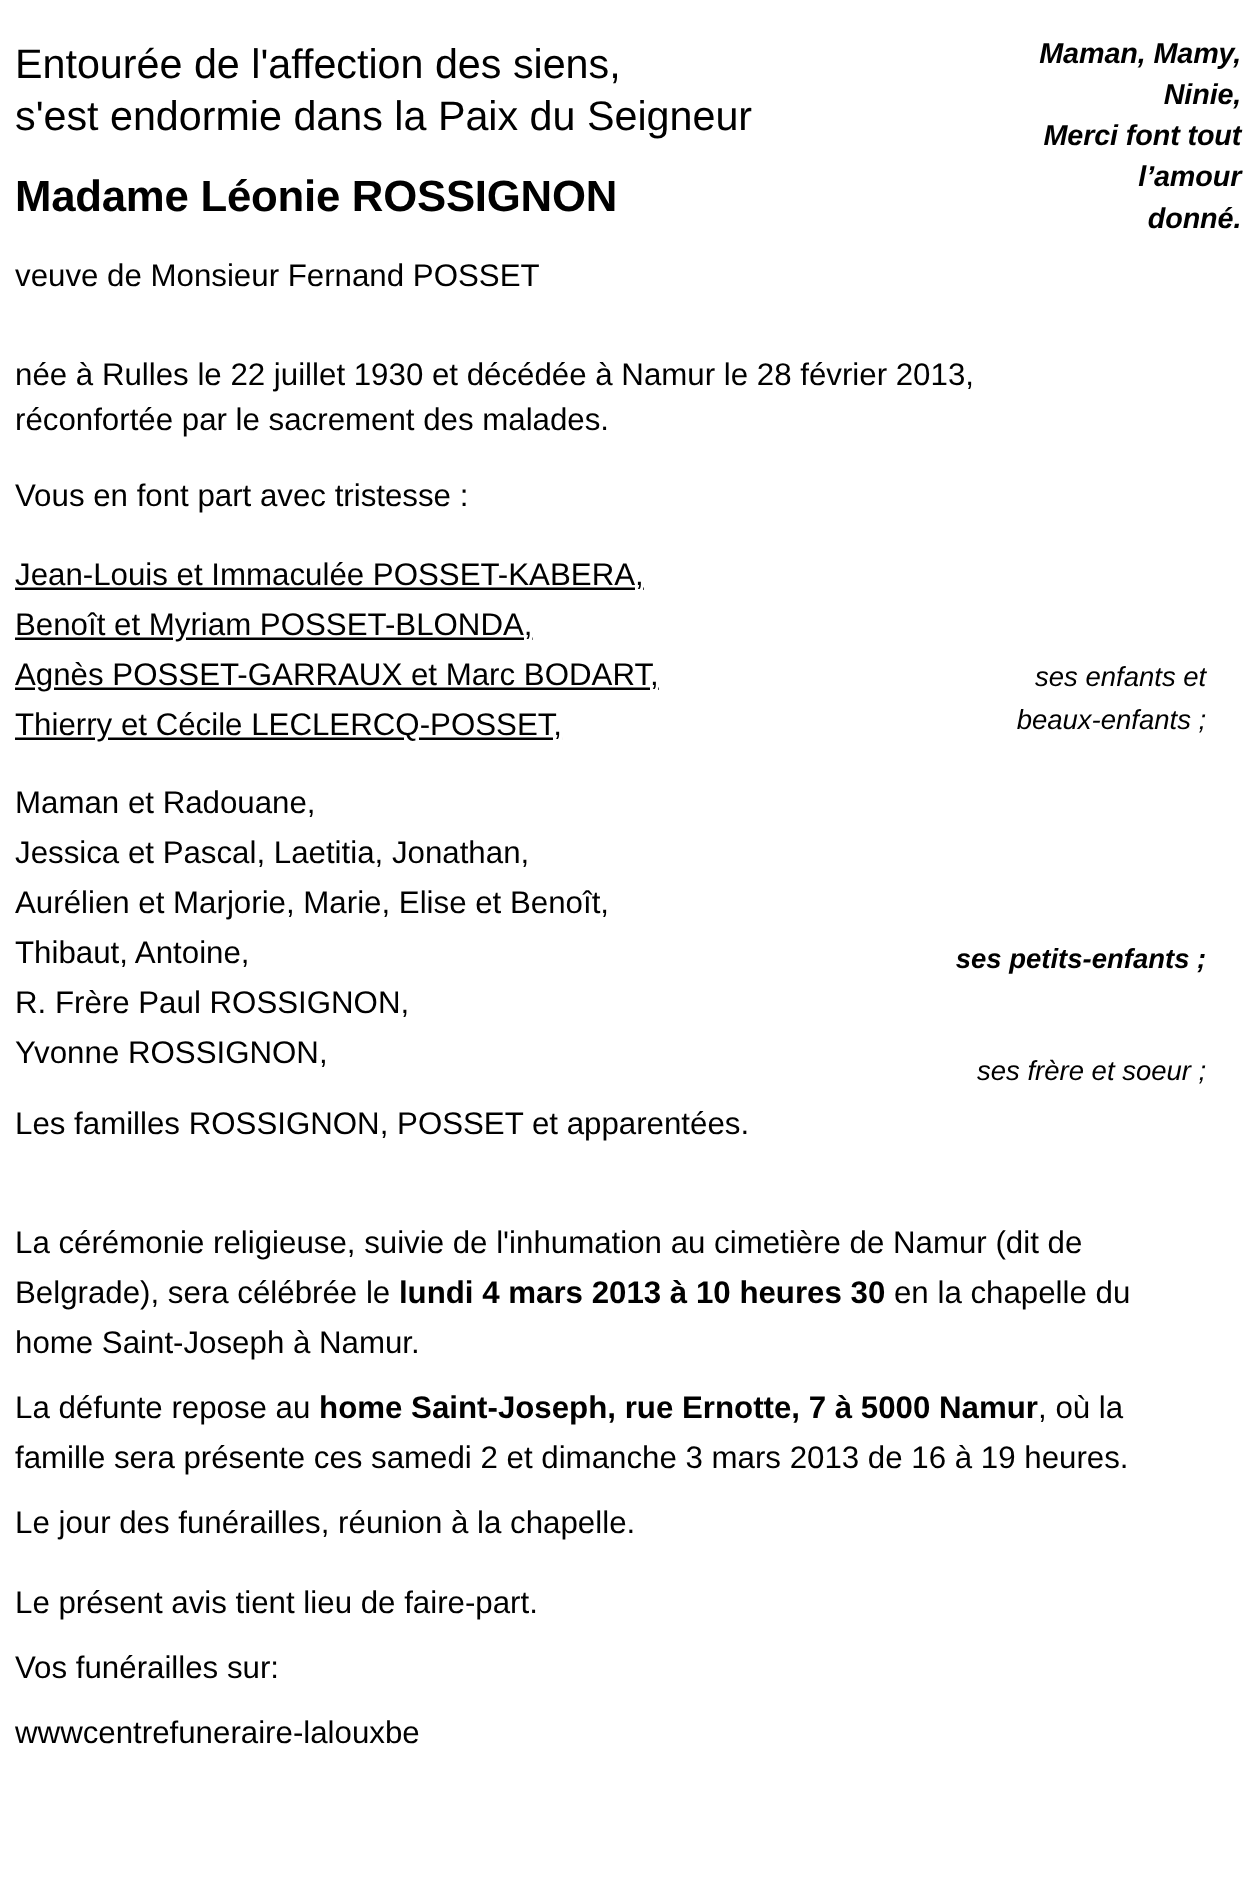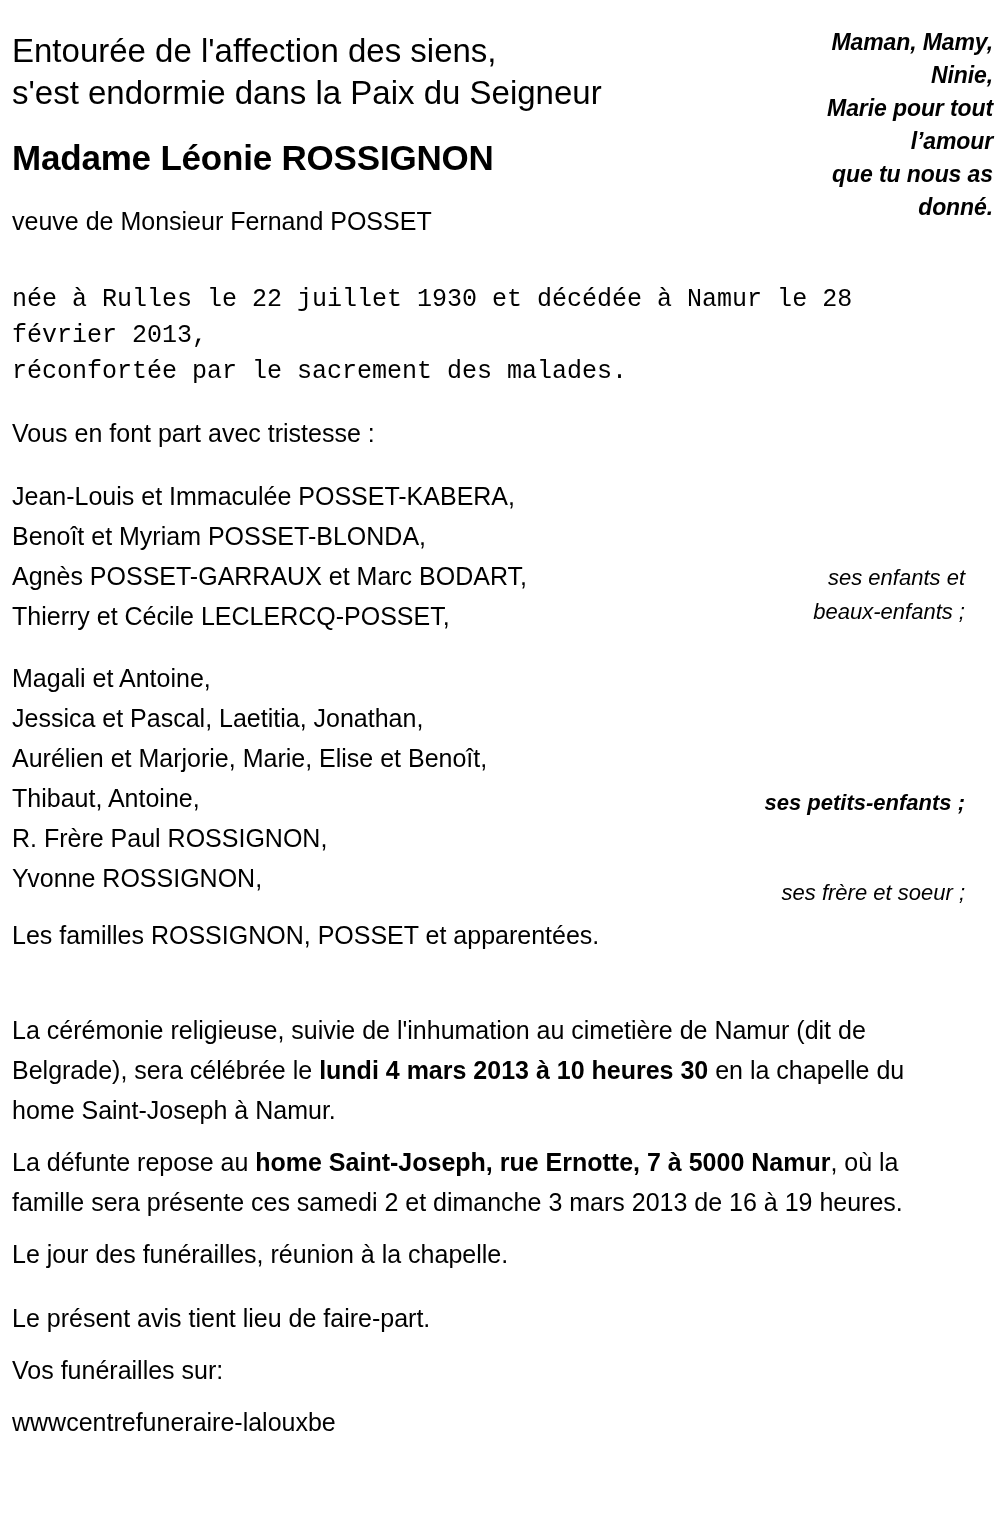--- a/index.html
+++ b/index.html
@@ -66,37 +66,37 @@
     line-height: 34px;
     margin-top: 24px;
   }
 
   .birth-death {
     font-size: 25px;
     line-height: 36px;
     margin-top: 44px;
     width: 940px;
   }
-  .birth-death .dline { display: block; font-family: Liberation Mono, monospace; }
+  .birth-death .dline { display: block; }
 
   .announce-intro {
     font-size: 25px;
     line-height: 34px;
     margin-top: 26px;
   }
 
   
   .family-group { position: relative; }
   .family-group .names {
     font-size: 25px;
     line-height: 40px;
   }
   .family-group .names .dline { display: block; }
 
-  .group-children { margin-top: 26px; }
+  .group-children { margin-top: 26px; text-decoration: underline; }
   .group-grandchildren { margin-top: 22px; }
   .group-siblings { }
 
   .relation-label {
     position: absolute;
     right: 7px;
     width: 420px;
     text-align: right;
     font-style: italic;
     font-size: 22px;
@@ -135,23 +135,22 @@
   }
 </style>
 </head>
 <body>
 
 <div class="page">
 
   <div class="dedication">
     <span class="dline">Maman, Mamy,</span>
     <span class="dline">Ninie,</span>
-    <span class="dline">Marie pour tout</span>
+    <span class="dline">Merci font tout</span>
     <span class="dline">l’amour</span>
-    <span class="dline">que tu nous as</span>
     <span class="dline">donné.</span>
   </div>
 
   <div class="body-col">
 
     <div class="lede">
       <span class="dline">Entourée de l'affection des siens,</span>
       <span class="dline">s'est endormie dans la Paix du Seigneur</span>
     </div>
 
@@ -174,21 +173,21 @@
         <span class="dline">Thierry et Cécile LECLERCQ-POSSET,</span>
       </div>
       <div class="relation-label label-children">
         <span class="dline">ses enfants et</span>
         <span class="dline">beaux-enfants ;</span>
       </div>
     </div>
 
     <div class="family-group group-grandchildren">
       <div class="names">
-        <span class="dline">Magali et Antoine,</span>
+        <span class="dline">Maman et Radouane,</span>
         <span class="dline">Jessica et Pascal, Laetitia, Jonathan,</span>
         <span class="dline">Aurélien et Marjorie, Marie, Elise et Benoît,</span>
         <span class="dline">Thibaut, Antoine,</span>
       </div>
       <div class="relation-label label-grandchildren">
         <span class="dline">ses petits-enfants ;</span>
       </div>
     </div>
 
     <div class="family-group group-siblings">

